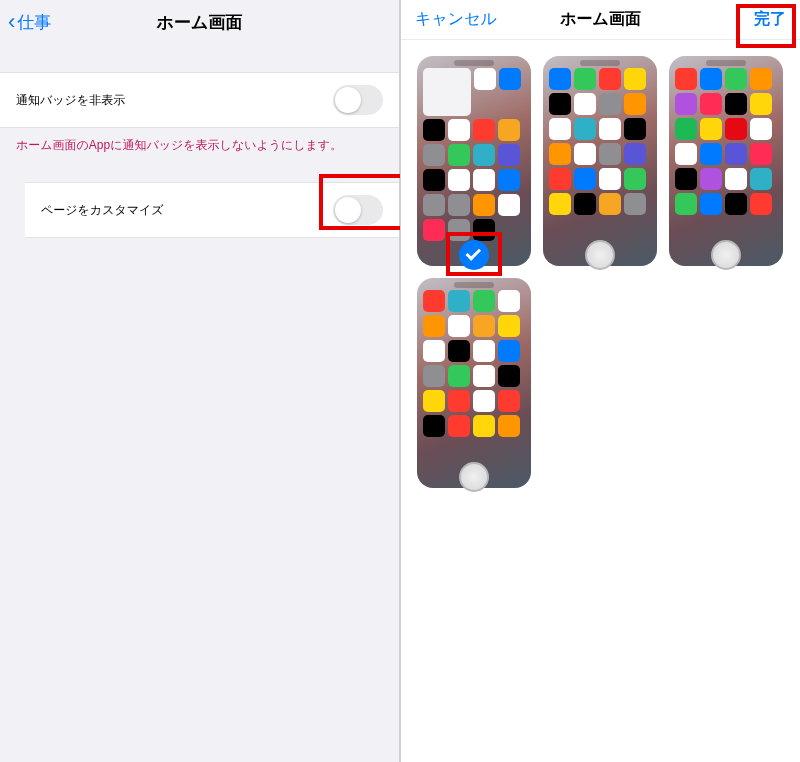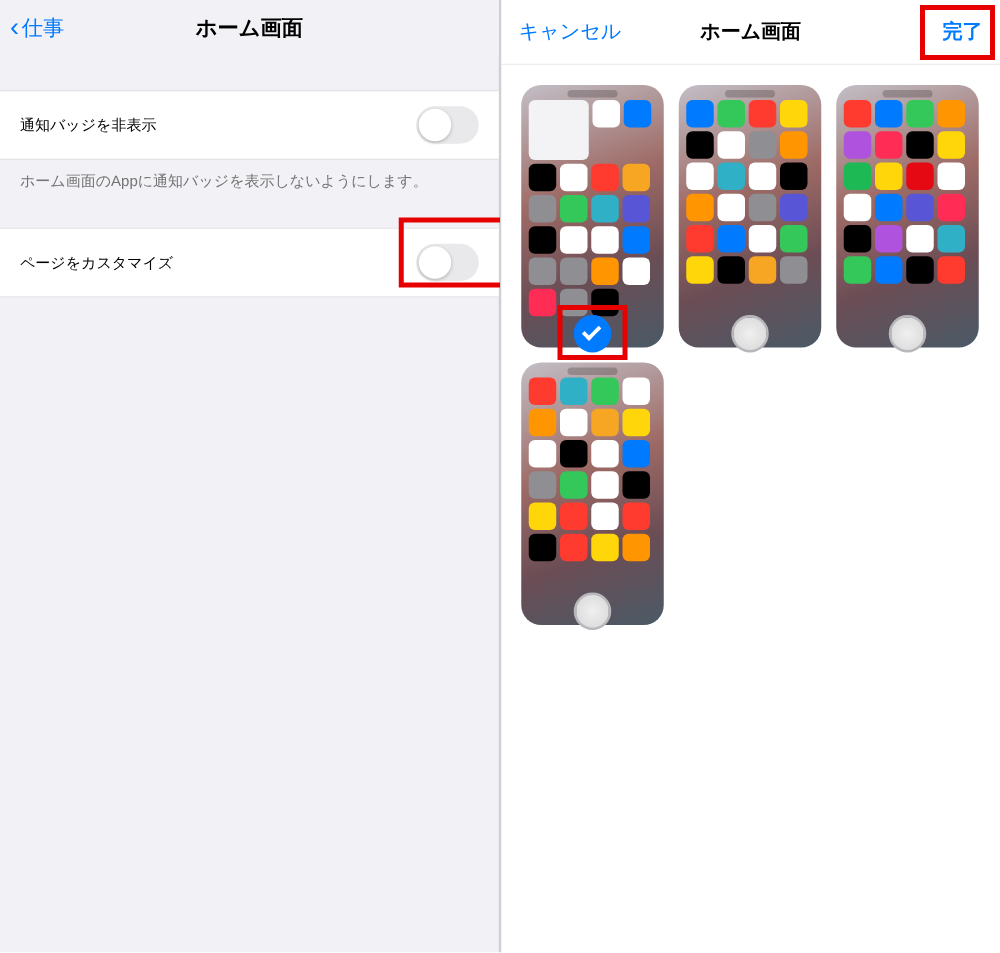--- a/index.html
+++ b/index.html
@@ -57,21 +57,21 @@
     border-top: 1px solid #e3e3e7;
     border-bottom: 1px solid #e3e3e7;
     position: relative;
   }
   .row-label {
     font-size: 12px;
     color: #000;
   }
   .row-desc {
     font-size: 12px;
-    color: #737373;
+    color: #be185d;
     padding: 8px 24px 0 16px;
     line-height: 1.5;
   }
   
   .toggle {
     width: 50px;
     height: 30px;
     border-radius: 15px;
     background: #e9e9eb;
     position: relative;
@@ -88,32 +88,32 @@
     left: 2px;
   }
   
   .red-box {
     position: absolute;
     border: 4px solid #e60000;
     pointer-events: none;
   }
   .red-toggle { top: -8px; right: -8px; width: 88px; height: 56px; }
   
-  .row-wrap { position: relative; }
+  .row-wrap { position: relative; margin-left: 25px; }
 
   
   .right {
     width: 400px;
     height: 100%;
     background: #fff;
     position: relative;
     border-left: 1px solid #d0d0d4;
   }
   .right-header {
-    height: 52px;
+    height: 40px;
     display: flex;
     align-items: center;
     justify-content: space-between;
     padding: 0 14px;
     border-bottom: 1px solid #ececec;
     position: relative;
   }
   .cancel {
     color: #007aff;
     font-size: 16px;

